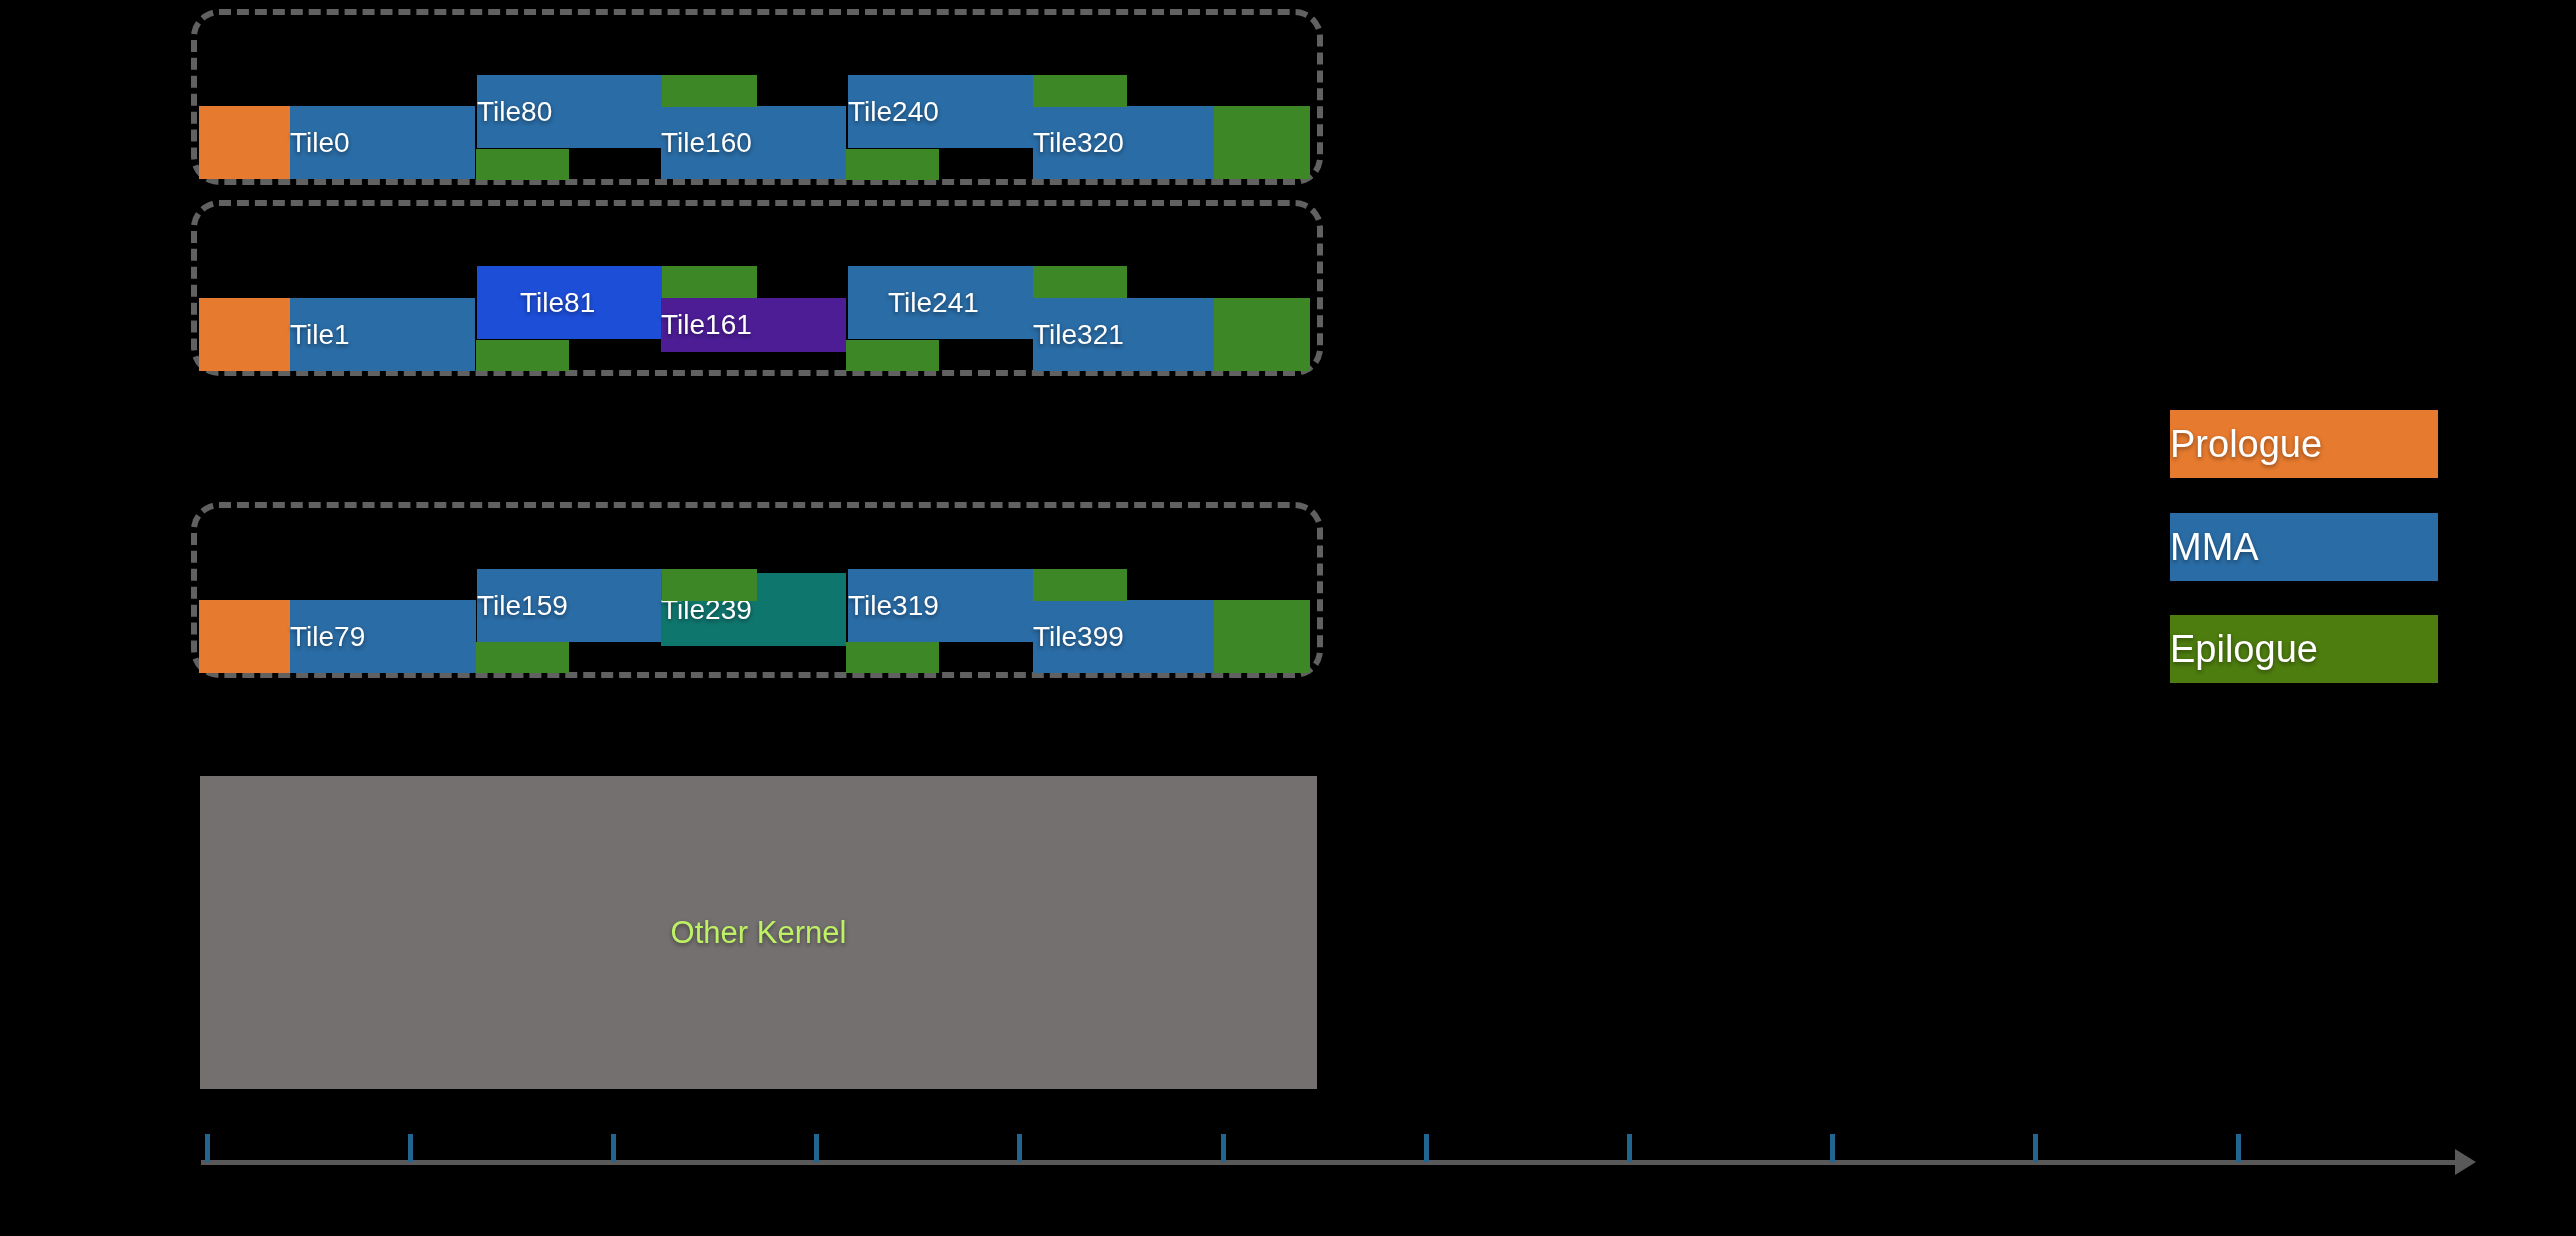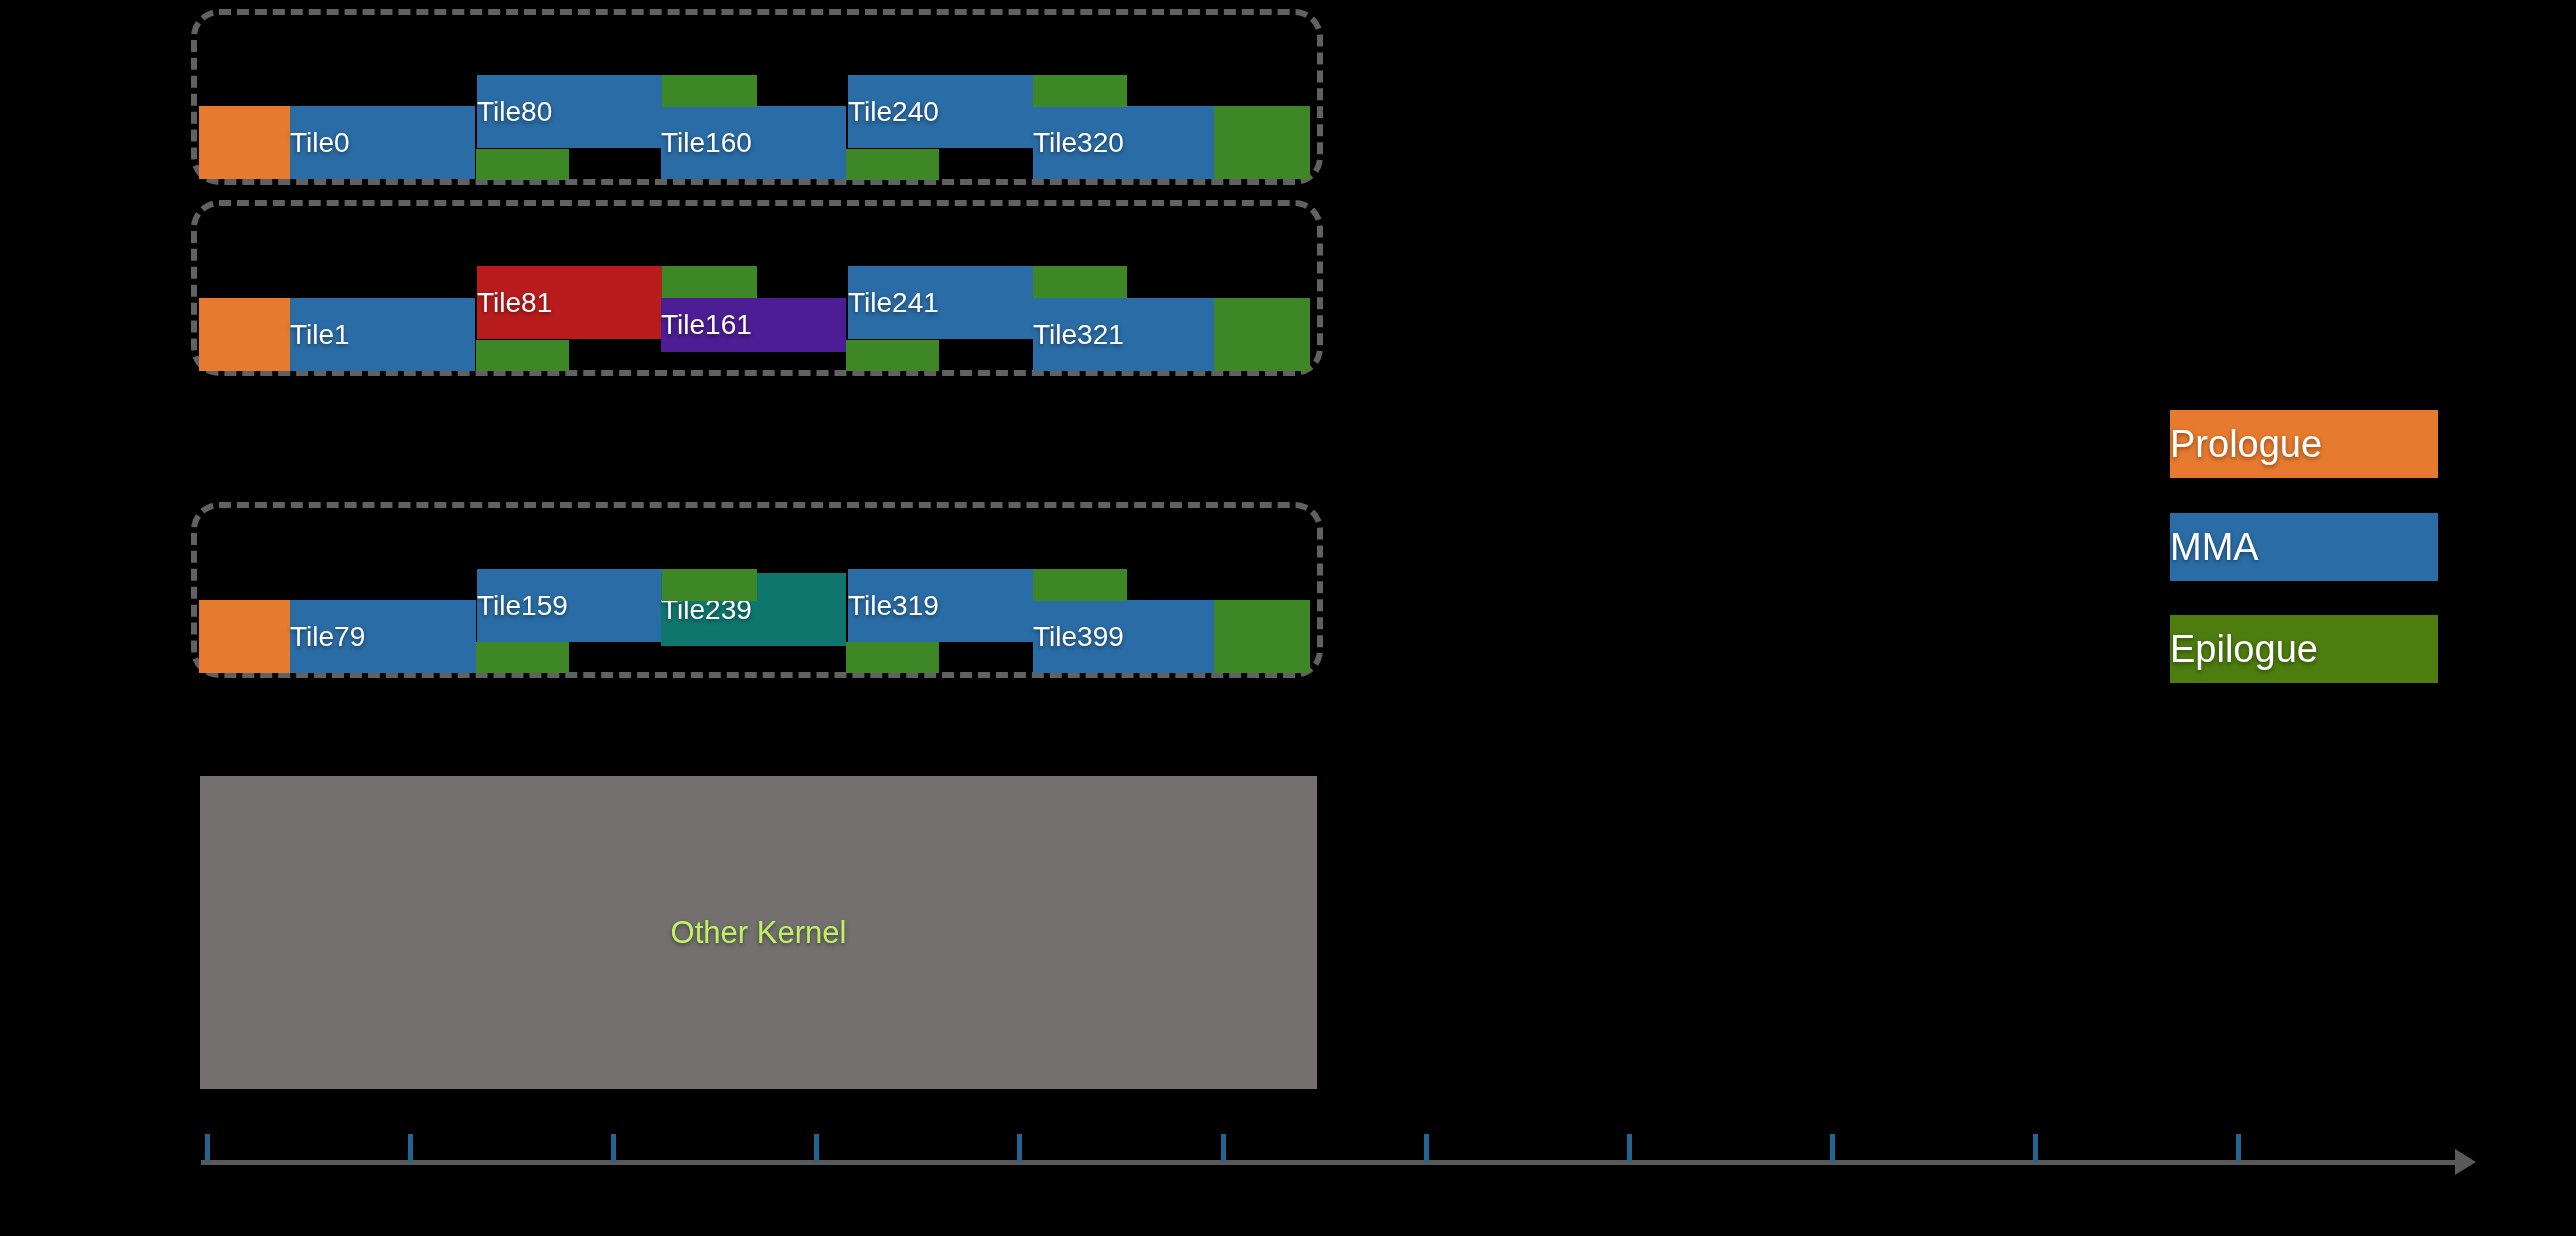--- a/index.html
+++ b/index.html
@@ -58,27 +58,27 @@
       <div class="block" style="left: 476px; top: 149px; width: 93px; height: 31px; background: rgb(62, 135, 39);"></div>
       <div class="block" style="left: 662px; top: 75px; width: 95px; height: 32px; background: rgb(62, 135, 39);"></div>
       <div class="block" style="left: 846px; top: 149px; width: 93px; height: 31px; background: rgb(62, 135, 39);"></div>
       <div class="block" style="left: 1033px; top: 75px; width: 94px; height: 32px; background: rgb(62, 135, 39);"></div>
       <div class="block" style="left: 1214px; top: 106px; width: 96px; height: 73px; background: rgb(62, 135, 39);"></div>
       <div class="dashed-box" style="left: 191px; top: 200px; width: 1132px; height: 176px; border-color: rgb(97, 97, 97);"></div>
       <div class="block" style="left: 199px; top: 298px; width: 91px; height: 73px; background: rgb(230, 122, 46);"></div>
       <div class="block" style="left: 290px; top: 298px; width: 185px; height: 73px; background: rgb(42, 108, 165);">
         <span class="block-label">Tile1</span>
       </div>
-      <div class="block" style="left: 477px; top: 266px; width: 185px; height: 73px; background: #b91c1c;">
+      <div class="block" style="left: 477px; top: 266px; width: 185px; height: 73px; background: #1d4ed8; padding-left: 43px;">
         <span class="block-label">Tile81</span>
       </div>
       <div class="block" style="left: 661px; top: 298px; width: 185px; height: 54px; background: #4c1d95;">
         <span class="block-label">Tile161</span>
       </div>
-      <div class="block" style="left: 848px; top: 266px; width: 185px; height: 73px; background: rgb(42, 108, 165);">
+      <div class="block" style="left: 848px; top: 266px; width: 185px; height: 73px; background: rgb(42, 108, 165); padding-left: 40px;">
         <span class="block-label">Tile241</span>
       </div>
       <div class="block" style="left: 1033px; top: 298px; width: 181px; height: 73px; background: rgb(42, 108, 165);">
         <span class="block-label">Tile321</span>
       </div>
       <div class="block" style="left: 476px; top: 340px; width: 93px; height: 31px; background: rgb(62, 135, 39);"></div>
       <div class="block" style="left: 662px; top: 266px; width: 95px; height: 32px; background: rgb(62, 135, 39);"></div>
       <div class="block" style="left: 846px; top: 340px; width: 93px; height: 31px; background: rgb(62, 135, 39);"></div>
       <div class="block" style="left: 1033px; top: 266px; width: 94px; height: 32px; background: rgb(62, 135, 39);"></div>
       <div class="block" style="left: 1214px; top: 298px; width: 96px; height: 73px; background: rgb(62, 135, 39);"></div>

